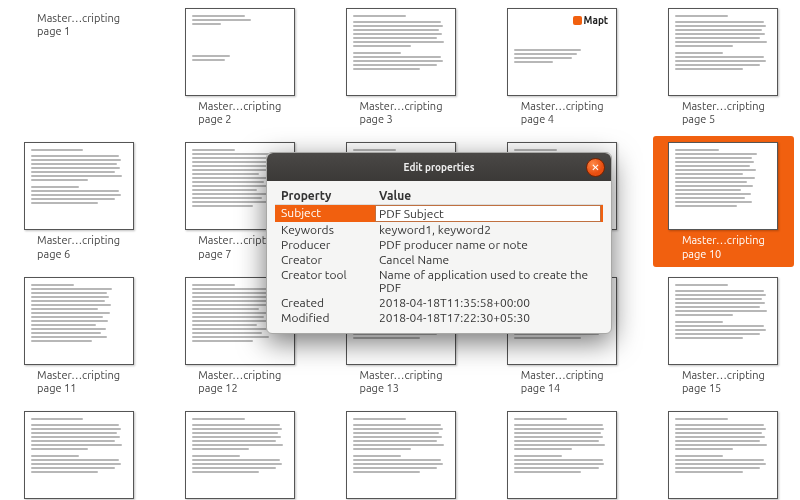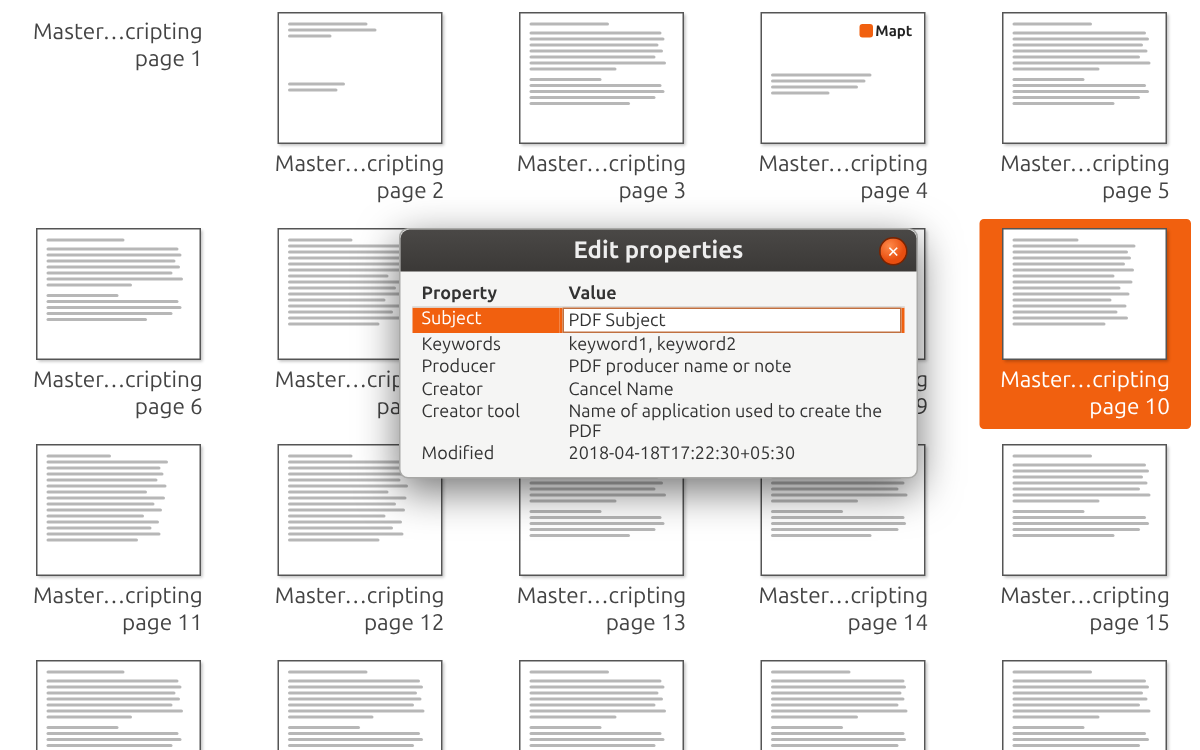--- a/index.html
+++ b/index.html
@@ -11,26 +11,26 @@
   .cover{background:#1a1a1a;color:#fff;padding:6px}
   .cover .series{font-size:7px;letter-spacing:.5px;opacity:.8}
   .cover .title{font-size:11px;font-weight:bold;line-height:1.1;margin-top:2px}
   .cover .sub{font-size:5px;opacity:.7;margin-top:4px}
   .cover .bar{position:absolute;left:0;right:0;bottom:0;height:8px;background:#f1600f}
   .cover .pub{position:absolute;right:4px;bottom:1px;font-size:6px;color:#fff}
   .mapt{position:absolute;right:8px;top:6px;font-size:10px;font-weight:bold;color:#222}
   .mapt::before{content:"";display:inline-block;width:9px;height:9px;background:#f1600f;border-radius:2px;margin-right:2px;vertical-align:-1px}
   .lines{display:flex;flex-direction:column;gap:2px}
   .ln{height:2px;background:#b7b7b7;border-radius:1px}
-  .caption{margin-top:4px;text-align:right;font-size:15px;line-height:1.2;color:#444;max-width:130px}
+  .caption{margin-top:4px;text-align:left;font-size:11px;line-height:1.2;color:#444;max-width:130px}
   .thumb-wrap.sel .caption{color:#fff}
   
   .dialog{position:absolute;left:266px;top:152px;width:344px;background:#f5f5f4;border:1px solid #a8a8a6;border-radius:6px;box-shadow:0 8px 28px rgba(0,0,0,.55)}
   .dlg-tb{height:28px;background:linear-gradient(#4a4846,#3b3937);border-radius:6px 6px 0 0;display:flex;align-items:center;justify-content:center;position:relative}
-  .dlg-title{color:#eee;font-size:16px;font-weight:bold}
+  .dlg-title{color:#eee;font-size:10px;font-weight:bold}
   .dlg-close{position:absolute;right:6px;top:5px;width:17px;height:17px;border-radius:50%;background:radial-gradient(circle at 35% 30%,#ff8a4a,#e84e10 60%);border:1px solid #7a2300;display:flex;align-items:center;justify-content:center;color:#fff;font-size:10px;line-height:1;cursor:pointer}
   .dlg-body{padding:6px 8px 8px 8px}
   table.props{width:100%;border-collapse:collapse;font-size:12px}
   table.props th{text-align:left;font-weight:bold;color:#333;padding:2px 6px;border-bottom:1px solid #dcdcda}
   table.props td{padding:1px 6px;color:#333;vertical-align:top}
   tr.selected td,tr.selected th.cell{background:#f1600f;color:#fff}
   .val-input{width:100%;box-sizing:border-box;font:inherit;border:1px solid #c07040;background:#fff;color:#333;padding:1px 3px}
   .dlg-btns{display:flex;justify-content:flex-end;gap:6px;margin-top:8px}
   .btn{min-width:64px;padding:3px 12px;font-size:12px;background:linear-gradient(#fdfdfc,#eceae7);border:1px solid #b8b6b2;border-radius:3px;color:#333;cursor:pointer}
 </style>
@@ -519,19 +519,23 @@
           </tr>
           <tr>
             <td>Creator</td>
             <td>Cancel Name</td>
           </tr>
           <tr>
             <td>Creator tool</td>
             <td>Name of application used to create the PDF</td>
           </tr>
           <tr>
+            <td>Created</td>
+            <td>2018-04-18T11:35:58+00:00</td>
+          </tr>
+          <tr>
             <td>Modified</td>
             <td>2018-04-18T17:22:30+05:30</td>
           </tr>
         </tbody>
     </table>
   </div>
 </div>
 
 </body></html>

